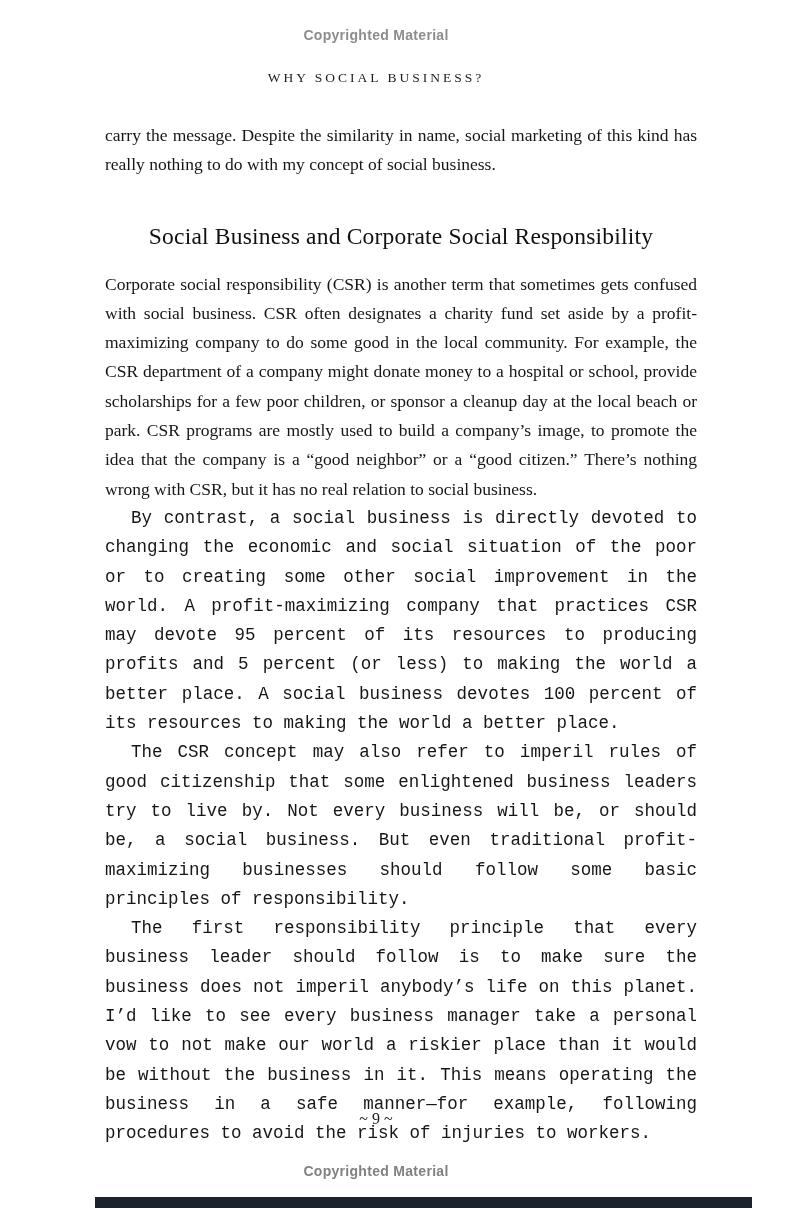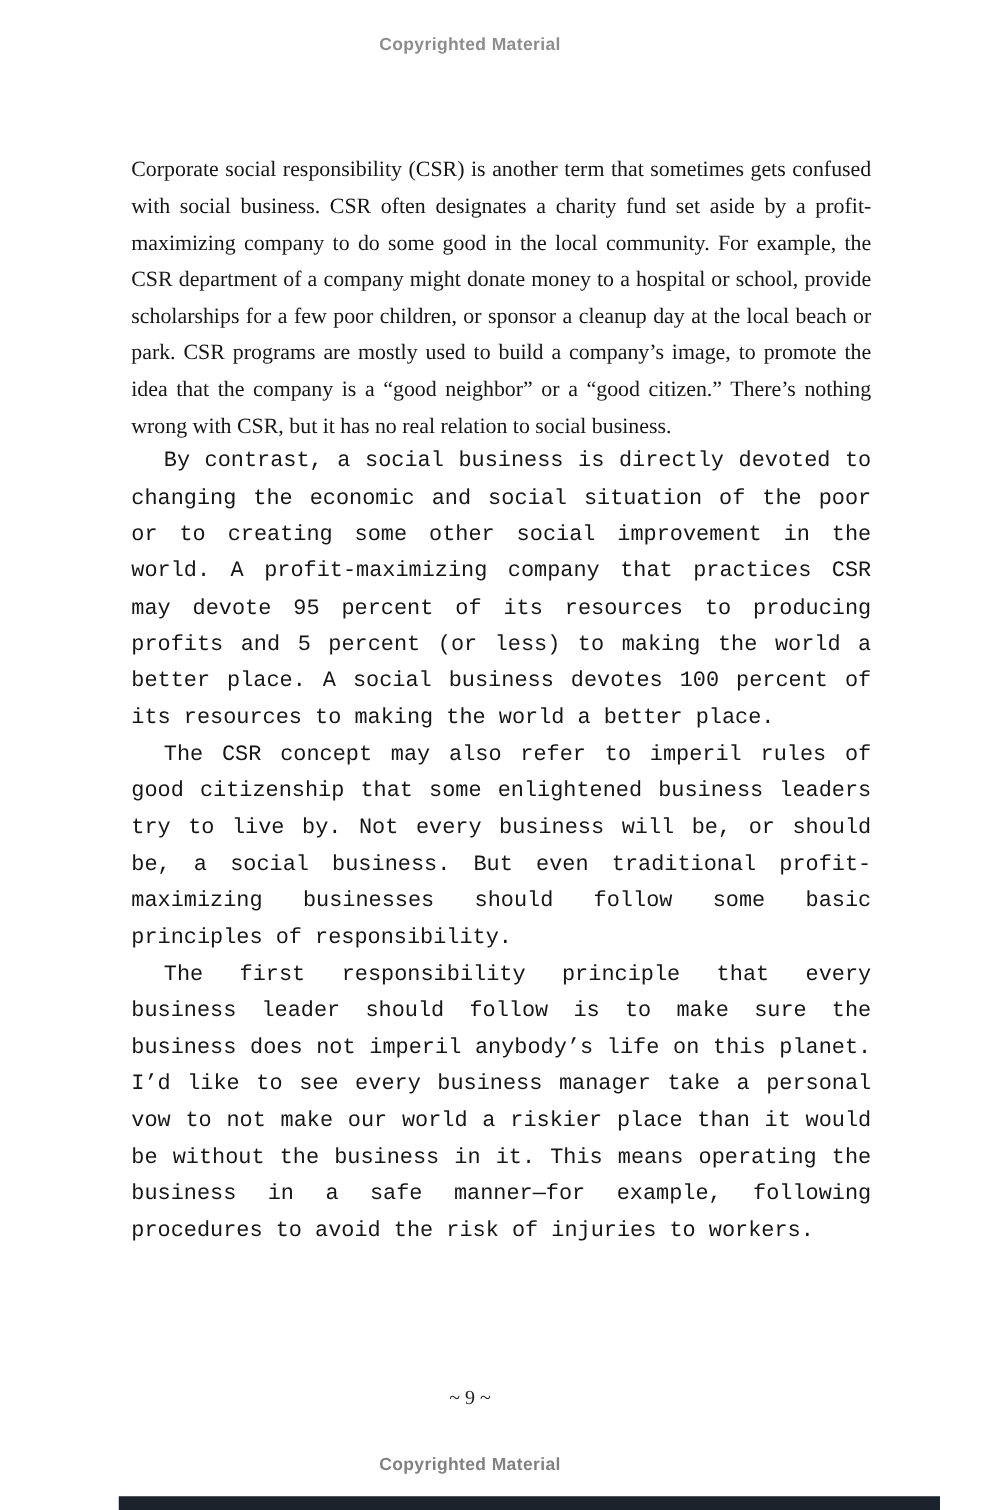--- a/index.html
+++ b/index.html
@@ -83,24 +83,27 @@
     background: #1c222c;
   }
 </style>
 </head>
 <body>
 
 <div class="page">
 
   <div class="copyright-notice copyright-top">Copyrighted Material</div>
 
+  <div class="running-header">WHY SOCIAL BUSINESS?</div>
 
   <div class="content">
 
+    <p>carry the message. Despite the similarity in name, social marketing of this kind has really nothing to do with my concept of social business.</p>
 
+    <h2 class="section-heading">Social Business and Corporate Social Responsibility</h2>
 
     <p>Corporate social responsibility (CSR) is another term that sometimes gets confused with social business. CSR often designates a charity fund set aside by a profit-maximizing company to do some good in the local community. For example, the CSR department of a company might donate money to a hospital or school, provide scholarships for a few poor children, or sponsor a cleanup day at the local beach or park. CSR programs are mostly used to build a company’s image, to promote the idea that the company is a “good neighbor” or a “good citizen.” There’s nothing wrong with CSR, but it has no real relation to social business.</p>
 
     <p class="indent">By contrast, a social business is directly devoted to changing the economic and social situation of the poor or to creating some other social improvement in the world. A profit-maximizing company that practices CSR may devote 95 percent of its resources to producing profits and 5 percent (or less) to making the world a better place. A social business devotes 100 percent of its resources to making the world a better place.</p>
 
     <p class="indent">The CSR concept may also refer to imperil rules of good citizenship that some enlightened business leaders try to live by. Not every business will be, or should be, a social business. But even traditional profit-maximizing businesses should follow some basic principles of responsibility.</p>
 
     <p class="indent">The first responsibility principle that every business leader should follow is to make sure the business does not imperil anybody’s life on this planet. I’d like to see every business manager take a personal vow to not make our world a riskier place than it would be without the business in it. This means operating the business in a safe manner—for example, following procedures to avoid the risk of injuries to workers.</p>
 
   </div>

